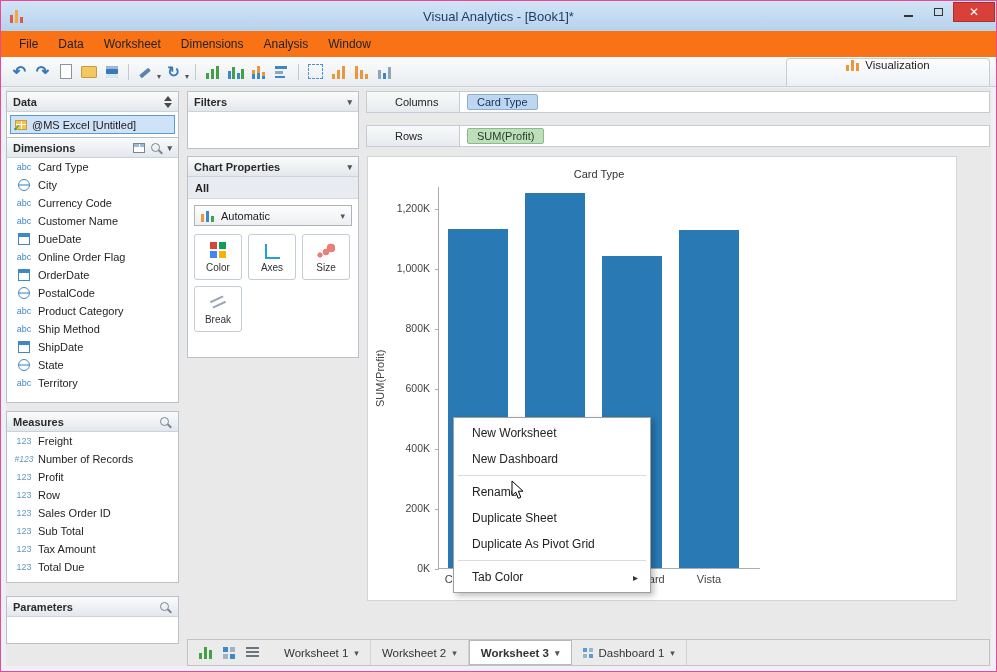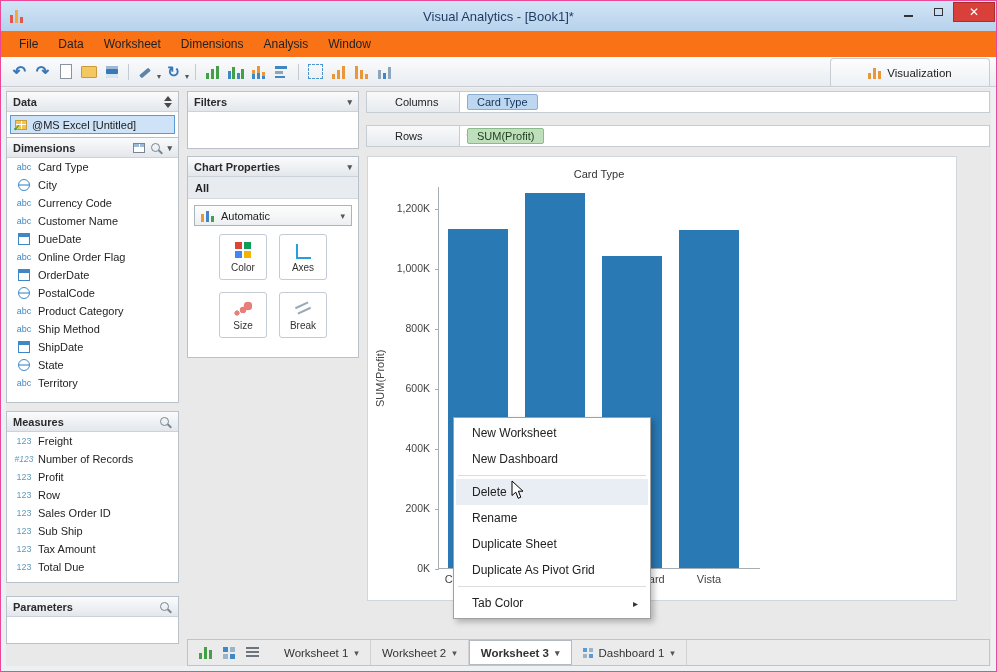--- a/index.html
+++ b/index.html
@@ -68,23 +68,23 @@
       linear-gradient(#e8973a,#e8973a) 6px 100%/3px 9px no-repeat,
       linear-gradient(#e8973a,#e8973a) 11px 100%/3px 13px no-repeat; }
   .t-icon[data-icon="sort-descending"]::before { content:""; display:block; width:15px; height:14px; background:
       linear-gradient(#e8973a,#e8973a) 1px 100%/3px 13px no-repeat,
       linear-gradient(#e8973a,#e8973a) 6px 100%/3px 9px no-repeat,
       linear-gradient(#e8973a,#e8973a) 11px 100%/3px 5px no-repeat; }
   .t-icon[data-icon="mini-chart"]::before { content:""; display:block; width:15px; height:14px; background:
       linear-gradient(#8fa6ba,#8fa6ba) 1px 100%/3px 9px no-repeat,
       linear-gradient(#3f88c5,#3f88c5) 6px 100%/3px 6px no-repeat,
       linear-gradient(#8fa6ba,#8fa6ba) 11px 100%/3px 12px no-repeat; }
-  .viz-tab { position:absolute; right:6px; top:1px; bottom:0; width:160px;
+  .viz-tab { position:absolute; right:6px; top:1px; bottom:0; width:204px;
     background:linear-gradient(#fdfdfe,#edf1f5); border:1px solid #c8cdd4; border-bottom:none;
-    border-radius:4px 4px 0 0; display:flex; align-items:center; justify-content:center; gap:6px; font-size:11.5px; color:#222; }
+    border-radius:4px 4px 0 0; display:flex; align-items:flex-start; justify-content:center; gap:6px; font-size:11.5px; color:#222; }
   .viz-icon { width:13px; height:12px; background:
       linear-gradient(#e8973a,#e8973a) 0 100%/3px 6px no-repeat,
       linear-gradient(#e8973a,#e8973a) 5px 100%/3px 11px no-repeat,
       linear-gradient(#e8973a,#e8973a) 10px 100%/3px 8px no-repeat; }
 
   
   .app-bg { position:absolute; left:5px; right:5px; top:87px; bottom:5px; background:#e9e9e9; }
 
   
   .section { background:#fff; border:1px solid #b9c1cb; }
@@ -134,21 +134,21 @@
   .all-row { height:22px; background:#e8ebef; border-bottom:1px solid #d4dae0; display:flex; align-items:center;
     padding:0 7px; font-size:11px; font-weight:bold; color:#222; }
   .cp-body { background:#fff; height:158px; padding:6px; }
   .auto-select { height:21px; border:1px solid #aab3be; background:linear-gradient(#fdfdfd,#eceff2);
     display:flex; align-items:center; gap:6px; padding:0 6px; font-size:11px; color:#222; }
   .auto-select .spacer { flex:1; }
   .auto-icon { width:14px; height:12px; background:
       linear-gradient(#e8973a,#e8973a) 0 100%/3px 8px no-repeat,
       linear-gradient(#4285c8,#4285c8) 5px 100%/3px 11px no-repeat,
       linear-gradient(#43a047,#43a047) 10px 100%/3px 6px no-repeat; }
-  .cp-buttons { display:flex; flex-wrap:wrap; gap:12px; margin-top:8px;justify-content:center; }
+  .cp-buttons { display:flex; flex-wrap:wrap; gap:6px; margin-top:8px; }
   .cp-btn { width:48px; height:46px; border:1px solid #c2cbd6; border-radius:3px; background:#fff;
     display:flex; flex-direction:column; align-items:center; justify-content:center; font-size:10px; color:#333; gap:3px; }
   .cp-btn-icon { width:18px; height:18px; display:block; position:relative; }
   .cp-btn-icon[data-icon="Color"] { background:
       linear-gradient(#db4437,#db4437) 1px 1px/7px 7px no-repeat,
       linear-gradient(#0f9d58,#0f9d58) 10px 1px/7px 7px no-repeat,
       linear-gradient(#4285f4,#4285f4) 1px 10px/7px 7px no-repeat,
       linear-gradient(#f4b400,#f4b400) 10px 10px/7px 7px no-repeat; }
   .cp-btn-icon[data-icon="Axes"] { width:15px; height:15px; margin-top:2px; border-left:2px solid #26a0da; border-bottom:2px solid #26a0da; }
   .cp-btn-icon[data-icon="Size"] { background:
@@ -405,21 +405,21 @@
             <span class="f-label">Row</span>
           </div>
 
           <div class="field-row">
             <span class="f-icon" data-icon="123"></span>
             <span class="f-label">Sales Order ID</span>
           </div>
 
           <div class="field-row">
             <span class="f-icon" data-icon="123"></span>
-            <span class="f-label">Sub Ship</span>
+            <span class="f-label">Sub Total</span>
           </div>
 
           <div class="field-row">
             <span class="f-icon" data-icon="123"></span>
             <span class="f-label">Tax Amount</span>
           </div>
 
           <div class="field-row">
             <span class="f-icon" data-icon="123"></span>
             <span class="f-label">Total Due</span>
@@ -584,24 +584,20 @@
       <div class="ctx-item" data-kind="item">
         <span class="ctx-label">New Dashboard</span>
 
       </div>
 
       <div class="ctx-item" data-kind="divider">
         <span class="ctx-label"></span>
 
       </div>
 
-      <div class="ctx-item" data-kind="item" data-active="true">
-        <span class="ctx-label">Delete</span>
-
-      </div>
 
       <div class="ctx-item" data-kind="item">
         <span class="ctx-label">Rename</span>
 
       </div>
 
       <div class="ctx-item" data-kind="item">
         <span class="ctx-label">Duplicate Sheet</span>
 
       </div>

